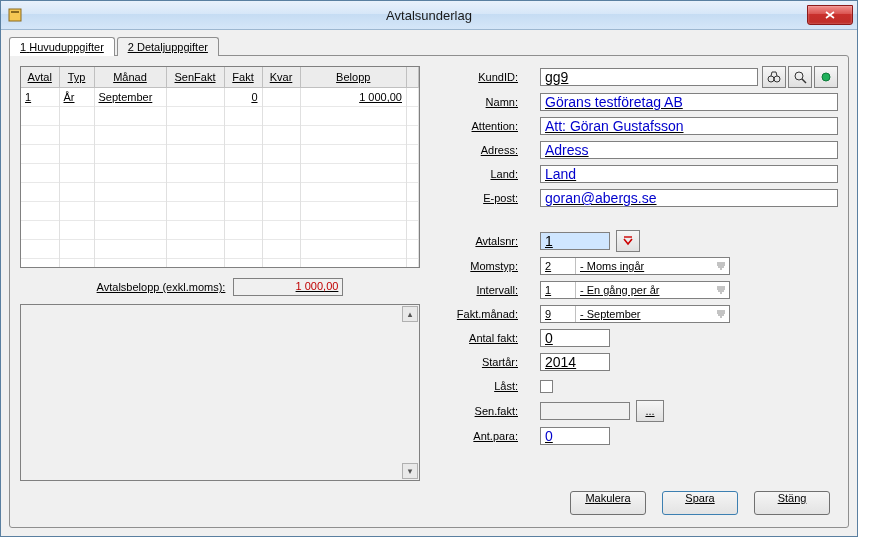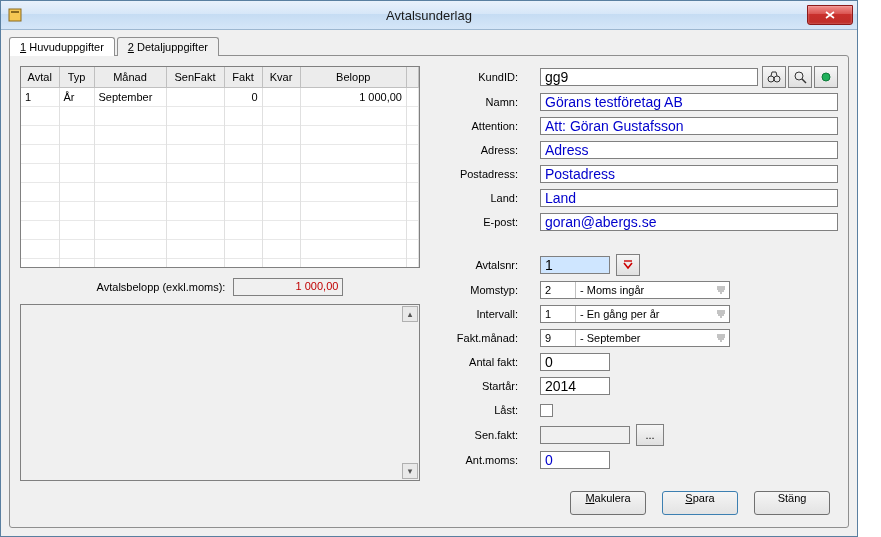--- a/index.html
+++ b/index.html
@@ -59,20 +59,21 @@
     justify-content: center;
     box-shadow: inset 0 0 2px rgba(255,255,255,.5);
   }
   .titlebar .close-btn svg { display:block; }
 
   .client-area {
     flex: 1;
     padding: 6px 8px 8px 8px;
     display: flex;
     flex-direction: column;
+    text-decoration: underline;
   }
 
   
   .tabstrip {
     display: flex;
     align-items: flex-end;
     margin-bottom: 0;
   }
   .tab {
     padding: 3px 10px 3px 10px;
@@ -519,24 +520,20 @@
           </div>
           <div class="form-row">
             <span class="flabel">Attention:</span>
             <input class="text-input" value="Att: Göran Gustafsson" style="">
           </div>
           <div class="form-row">
             <span class="flabel">Adress:</span>
             <input class="text-input" value="Adress" style="">
           </div>
           <div class="form-row">
-            <span class="flabel">Postadress:</span>
-            <input class="text-input" value="Postadress" style="">
-          </div>
-          <div class="form-row">
             <span class="flabel">Land:</span>
             <input class="text-input" value="Land" style="">
           </div>
           <div class="form-row">
             <span class="flabel">E-post:</span>
             <input class="text-input" value="goran@abergs.se" style="">
           </div>
 
           <div class="form-gap"></div>
 
@@ -607,21 +604,21 @@
 
           <div class="form-row">
             <span class="flabel">Sen.fakt:</span>
             <input class="text-input readonly small-input" style="width: 90px;" readonly="" value="">
             <div class="icon-btn" style="margin-left:6px;width:26px;">
               <span>...</span>
             </div>
           </div>
 
           <div class="form-row">
-            <span class="flabel">Ant.moms:</span>
+            <span class="flabel">Ant.para:</span>
             <input class="text-input small-input" style="color: rgb(0, 0, 204);" value="0">
           </div>
 
         </div>
       </div>
 
       <div class="bottom-buttons">
         <div class="push-btn">
             <span><u>M</u><span>akulera</span></span>
           </div>

